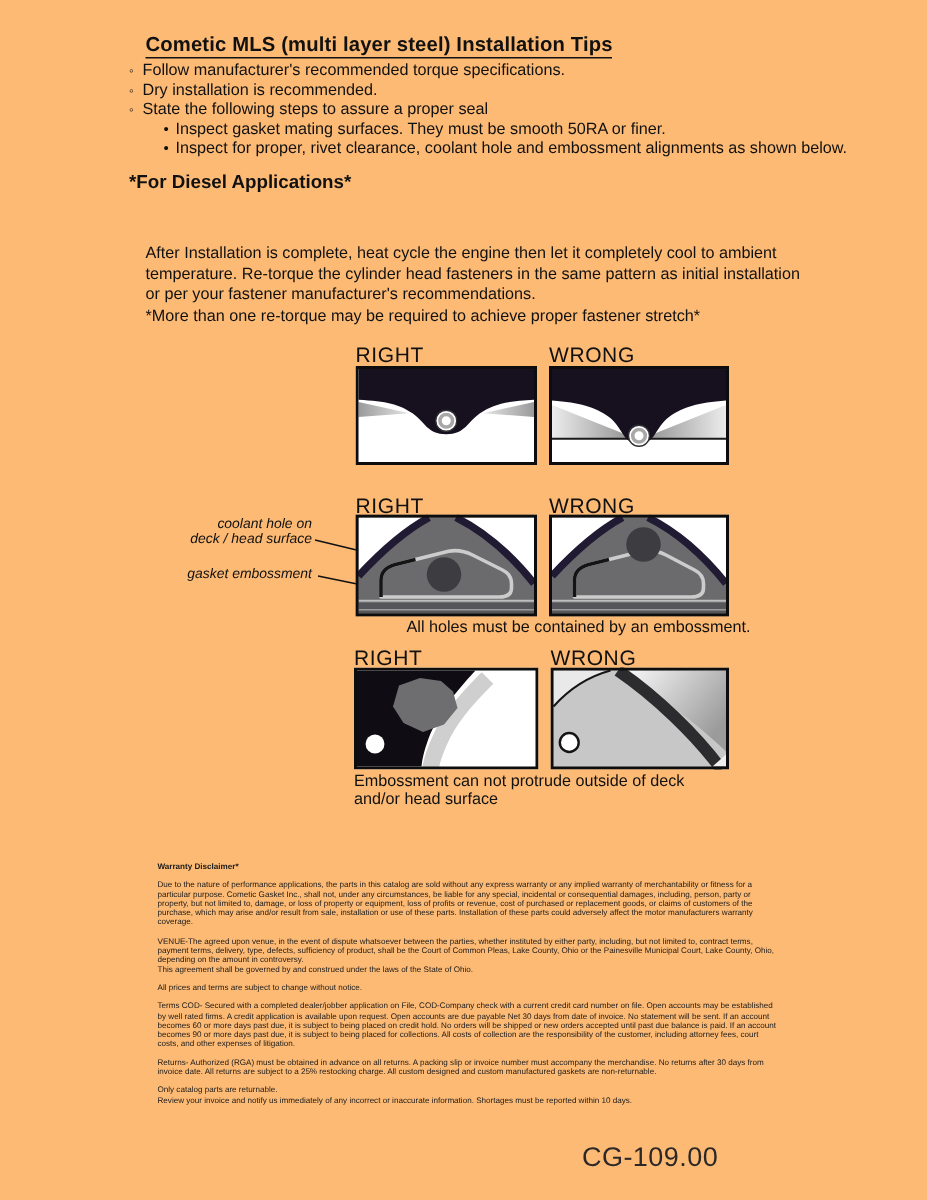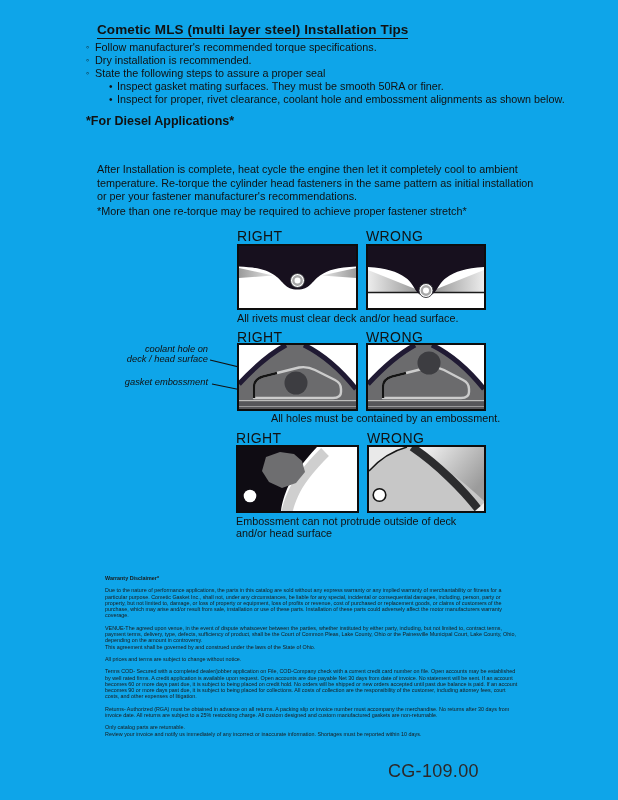--- a/index.html
+++ b/index.html
@@ -1,16 +1,16 @@
 <!DOCTYPE html>
 <html><head>
 <meta charset="utf-8">
 <style>
   html,body{margin:0;padding:0;background:#ffffff;}
-  .page{position:relative;width:618px;height:800px;background:#0ea5e9;overflow:hidden;
+  .page{position:relative;width:618px;height:800px;background:#fdba74;overflow:hidden;
         font-family:"Liberation Sans","DejaVu Sans",sans-serif;color:#111;}
   .abs{position:absolute;}
   .title{left:97px;top:22px;font-size:13.5px;font-weight:bold;display:inline-block;
          border-bottom:1.6px solid #111;padding-bottom:1px;letter-spacing:0.1px;}
   .bullets{left:86px;top:41px;font-size:10.8px;line-height:13px;width:480px;}
   .b{display:flex;}
   .o-bullet{width:9px;font-size:9px;line-height:13px;flex:0 0 9px;}
   .sub{padding-left:23px;}
   .f-bullet{width:8px;font-size:10px;line-height:13px;flex:0 0 8px;}
   .diesel-head{left:86px;top:114px;font-size:12.5px;font-weight:bold;text-align:center;}
@@ -102,21 +102,20 @@
       <polygon points="2,26 57,48 2,48" fill="url(#w2l)"></polygon>
       <polygon points="118,26 63,48 118,48" fill="url(#w2r)"></polygon>
       <line x1="2" y1="48.5" x2="118" y2="48.5" stroke="#1a1a1a" stroke-width="1.3"></line>
       <path d="M2,2 H118 V23 C99,24.5 90,27 80,34 C70.5,41 71,52 60,52 C49,52 49.5,41 40,34 C30,27 21,24.5 2,23 Z" fill="#17101e"></path>
       <circle cx="60" cy="46.5" r="7" fill="#ffffff" stroke="#2f2f33" stroke-width="0.9"></circle>
       <circle cx="60" cy="46.5" r="4.2" fill="none" stroke="#a8a8a8" stroke-width="2.4"></circle>
       <rect x="1" y="1" width="118" height="64" fill="none" stroke="#0d0d0d" stroke-width="2"></rect>
     </svg>
   </div>
 
-  <div class="abs dcap" style="left:237px;top:313px;">All rivets must clear deck and/or head surface.</div>
 
   <div class="abs dlabel" style="left:237px;top:329px;">RIGHT</div>
   <div class="abs dlabel" style="left:366px;top:329px;width:120px;">WRONG</div>
 
   <div class="abs callout" style="top:344px;">coolant hole on
 deck / head surface</div>
   <div class="abs callout" style="top:377px;">gasket embossment</div>
 
   <div class="abs" style="left:205px;top:352px;">
     <svg width="100" height="48" viewBox="0 0 100 48">

